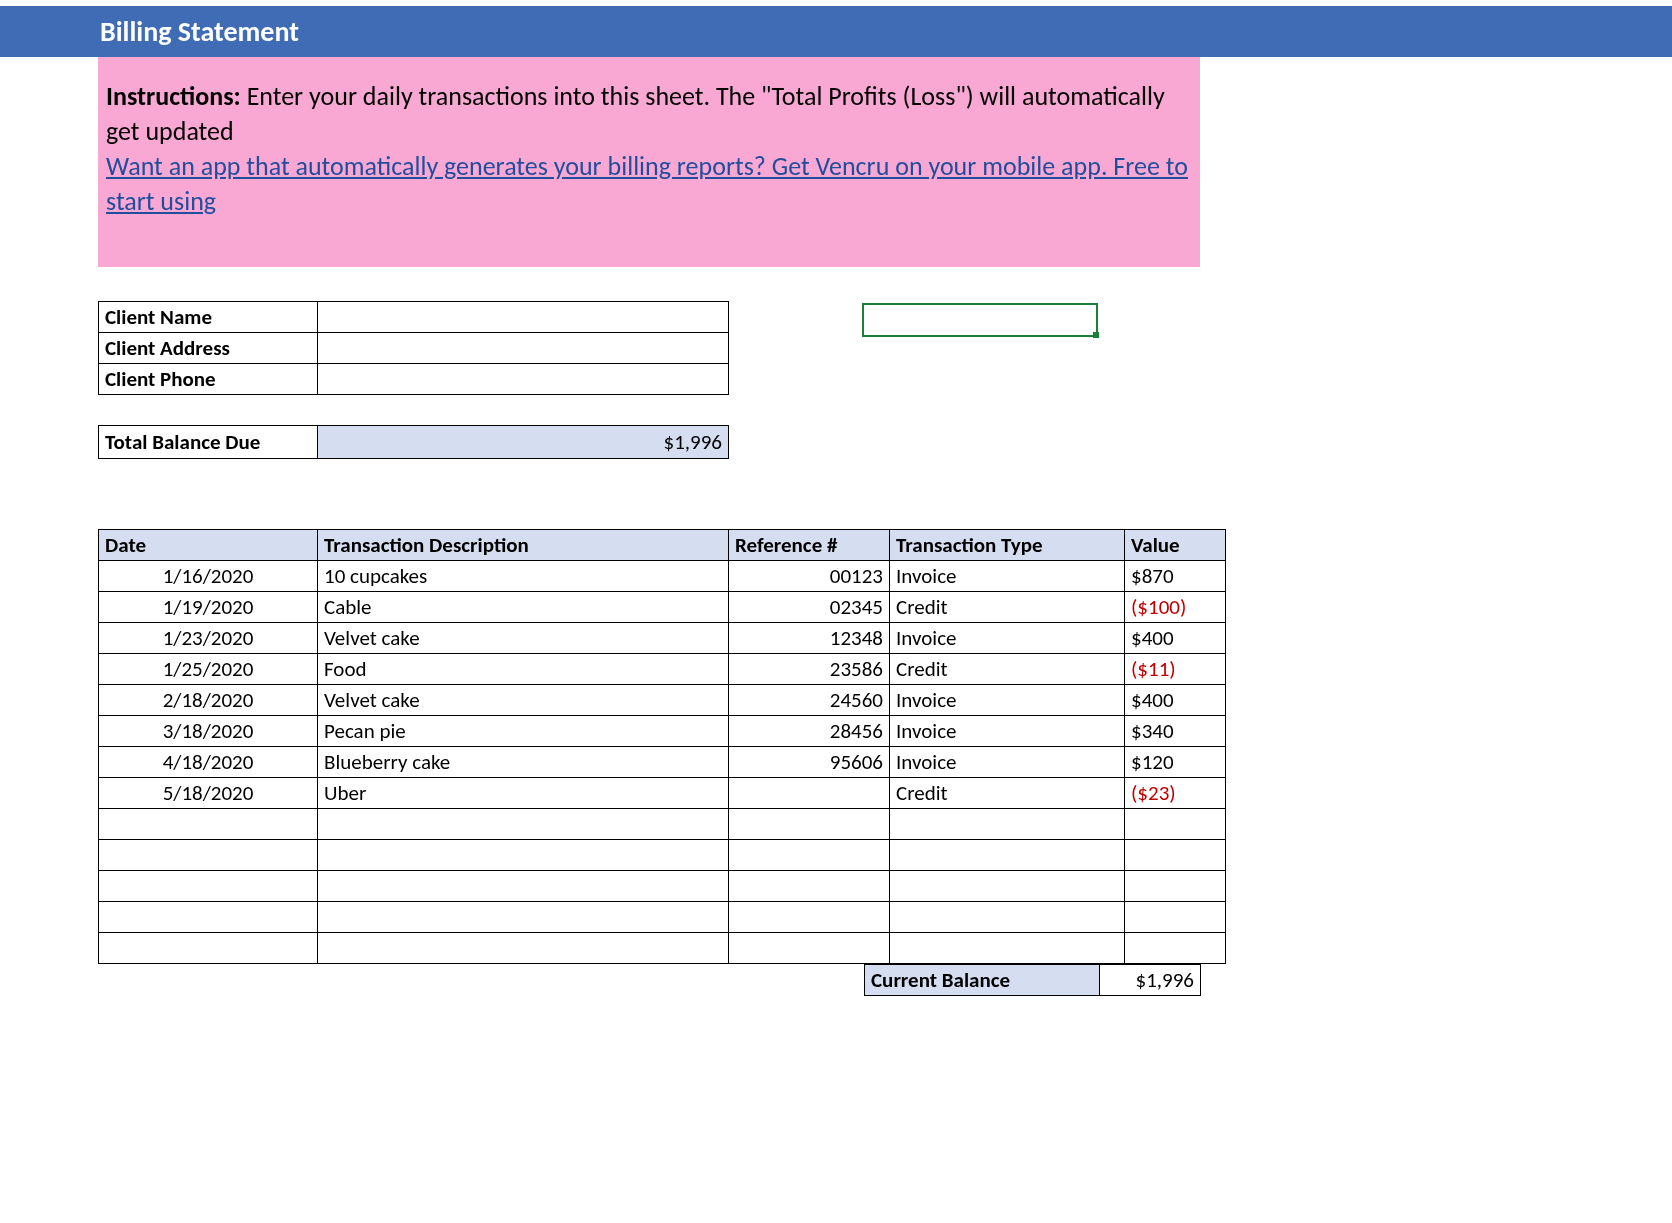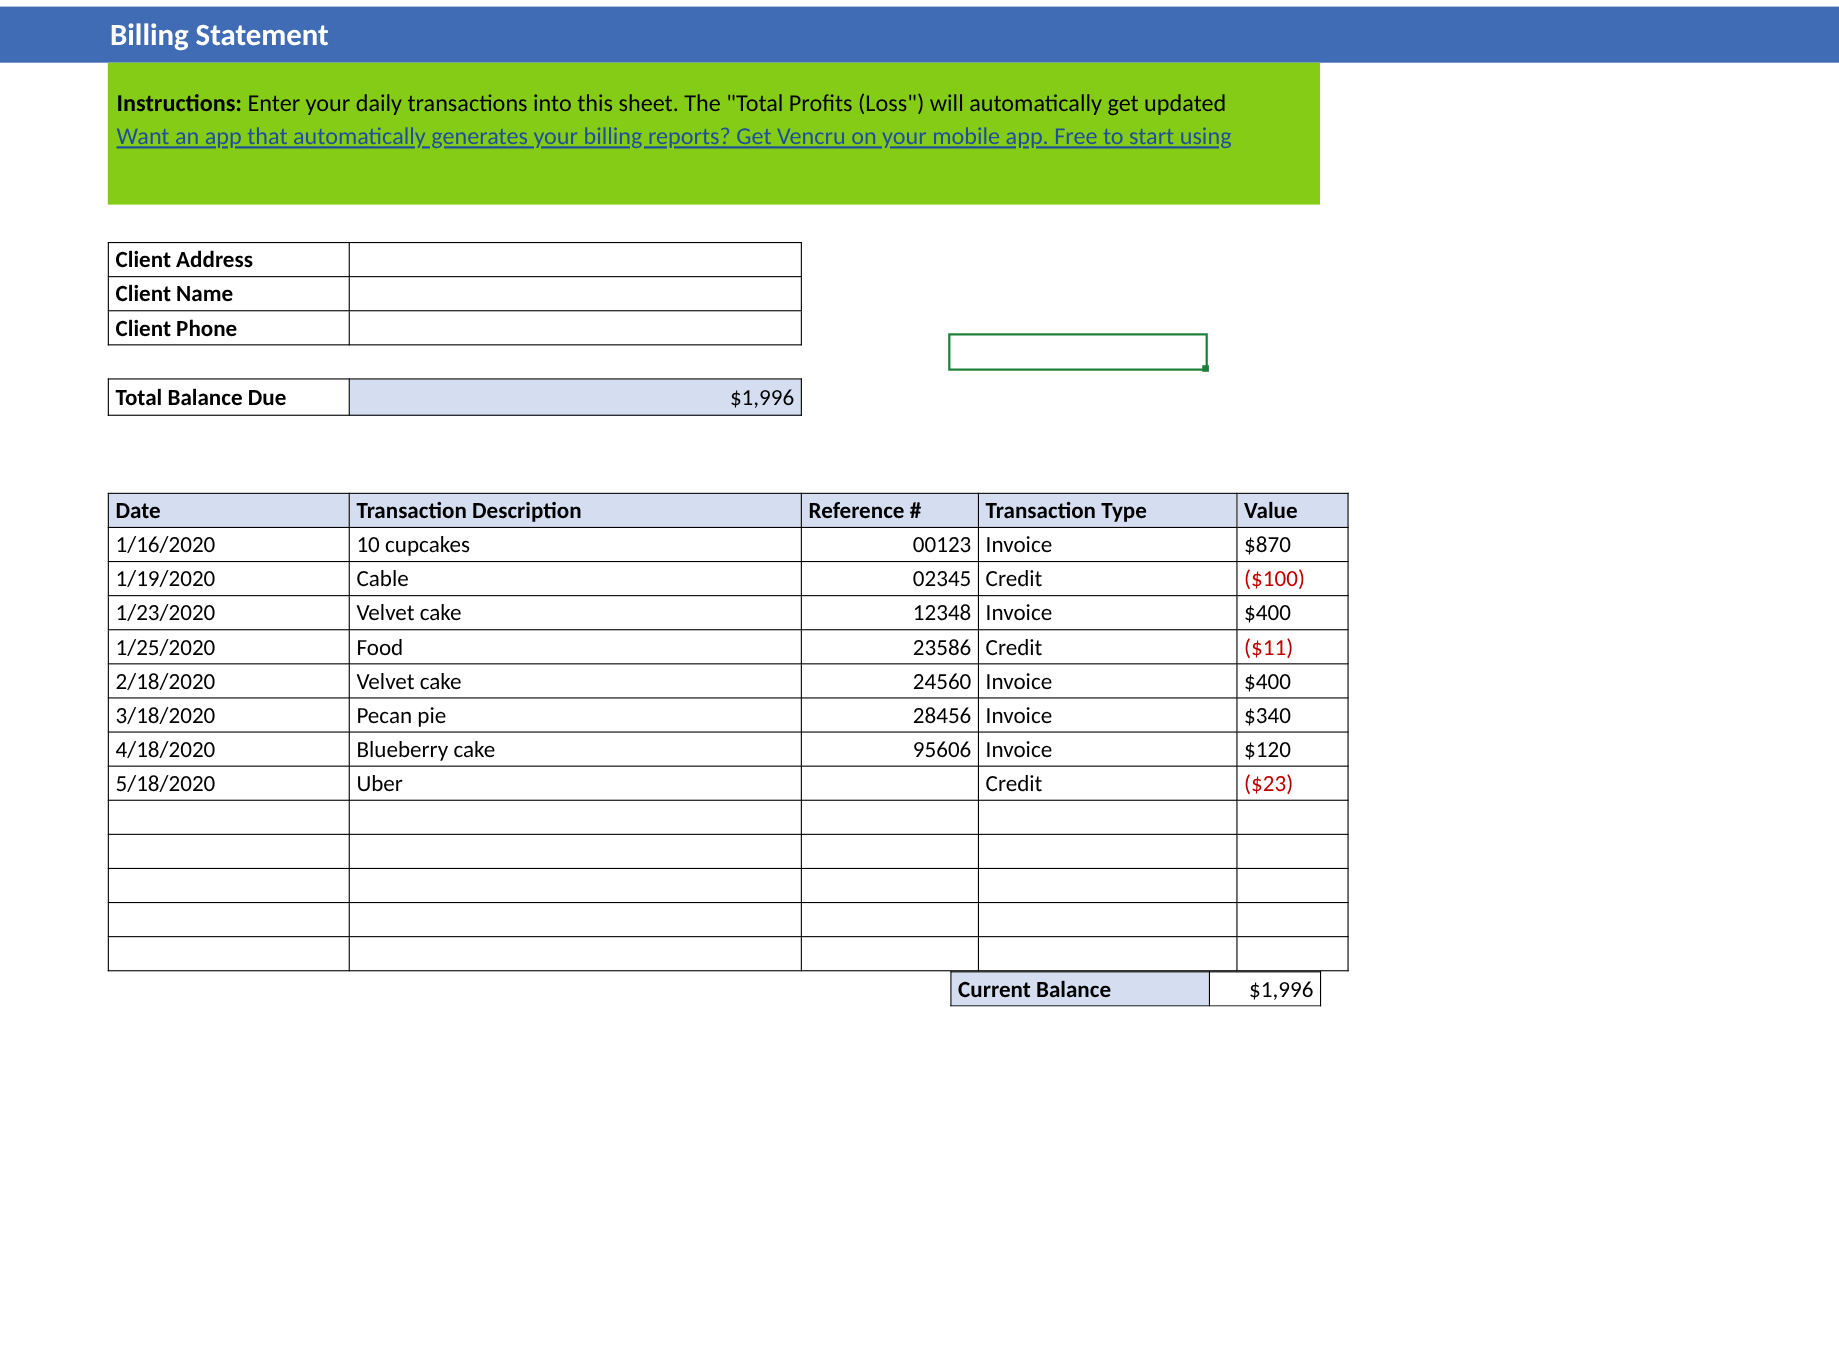--- a/index.html
+++ b/index.html
@@ -16,25 +16,25 @@
   }
   .title-bar {
     background: #3f6cb5;
     color: #fff;
     font-weight: bold;
     font-size: 28px;
     padding: 8px 0 8px 100px;
     margin-top: 6px;
   }
   .instructions {
-    background: #84cc16;
+    background: #f9a8d4;
     margin-left: 98px;
     width: 1086px;
     padding: 22px 8px 48px 8px;
-    font-size: 22px;
+    font-size: 26px;
     line-height: 1.35;
   }
   .instructions .bold { font-weight: bold; }
   .instructions a {
     color: #1f4e9c;
     text-decoration: underline;
     margin-top: 47px;
   }
   .client-block {
     margin-left: 98px;
@@ -84,21 +84,21 @@
     height: 28px;
     font-size: 21px;
     overflow: hidden;
     white-space: nowrap;
   }
   .tx-table th {
     background: #d5def0;
     font-weight: bold;
     text-align: left;
   }
-  .col-date { width: 206px; text-align: left; }
+  .col-date { width: 206px; text-align: center; }
   th.col-date { text-align:left; }
   .col-desc { width: 398px; text-align:left; }
   .col-ref  { width: 148px; text-align:right; }
   th.col-ref { text-align:left; }
   .col-type { width: 222px; text-align:left; }
   .col-val  { width: 88px; text-align:left; }
   th.col-val { text-align:left; }
   .neg { color: #c00000; }
   .current-balance {
     margin-left: 864px;
@@ -124,25 +124,25 @@
   </div>
 
   <div class="instructions">
     <span class="bold">Instructions:</span><span> Enter your daily transactions into this sheet. The "Total Profits (Loss") will automatically get updated</span><br>
     <a href="#">Want an app that automatically generates your billing reports? Get Vencru on your mobile app. Free to start using</a>
   </div>
 
   <table class="client-block">
     <tbody>
         <tr>
+      <td class="lbl">Client Name</td>
+      <td class="val"></td>
+    </tr>
+    <tr>
       <td class="lbl">Client Address</td>
-      <td class="val"></td>
-    </tr>
-    <tr>
-      <td class="lbl">Client Name</td>
       <td class="val"></td>
     </tr>
     <tr>
       <td class="lbl">Client Phone</td>
       <td class="val"></td>
     </tr>
   </tbody>
     </table>
 
   <table class="balance-block">

